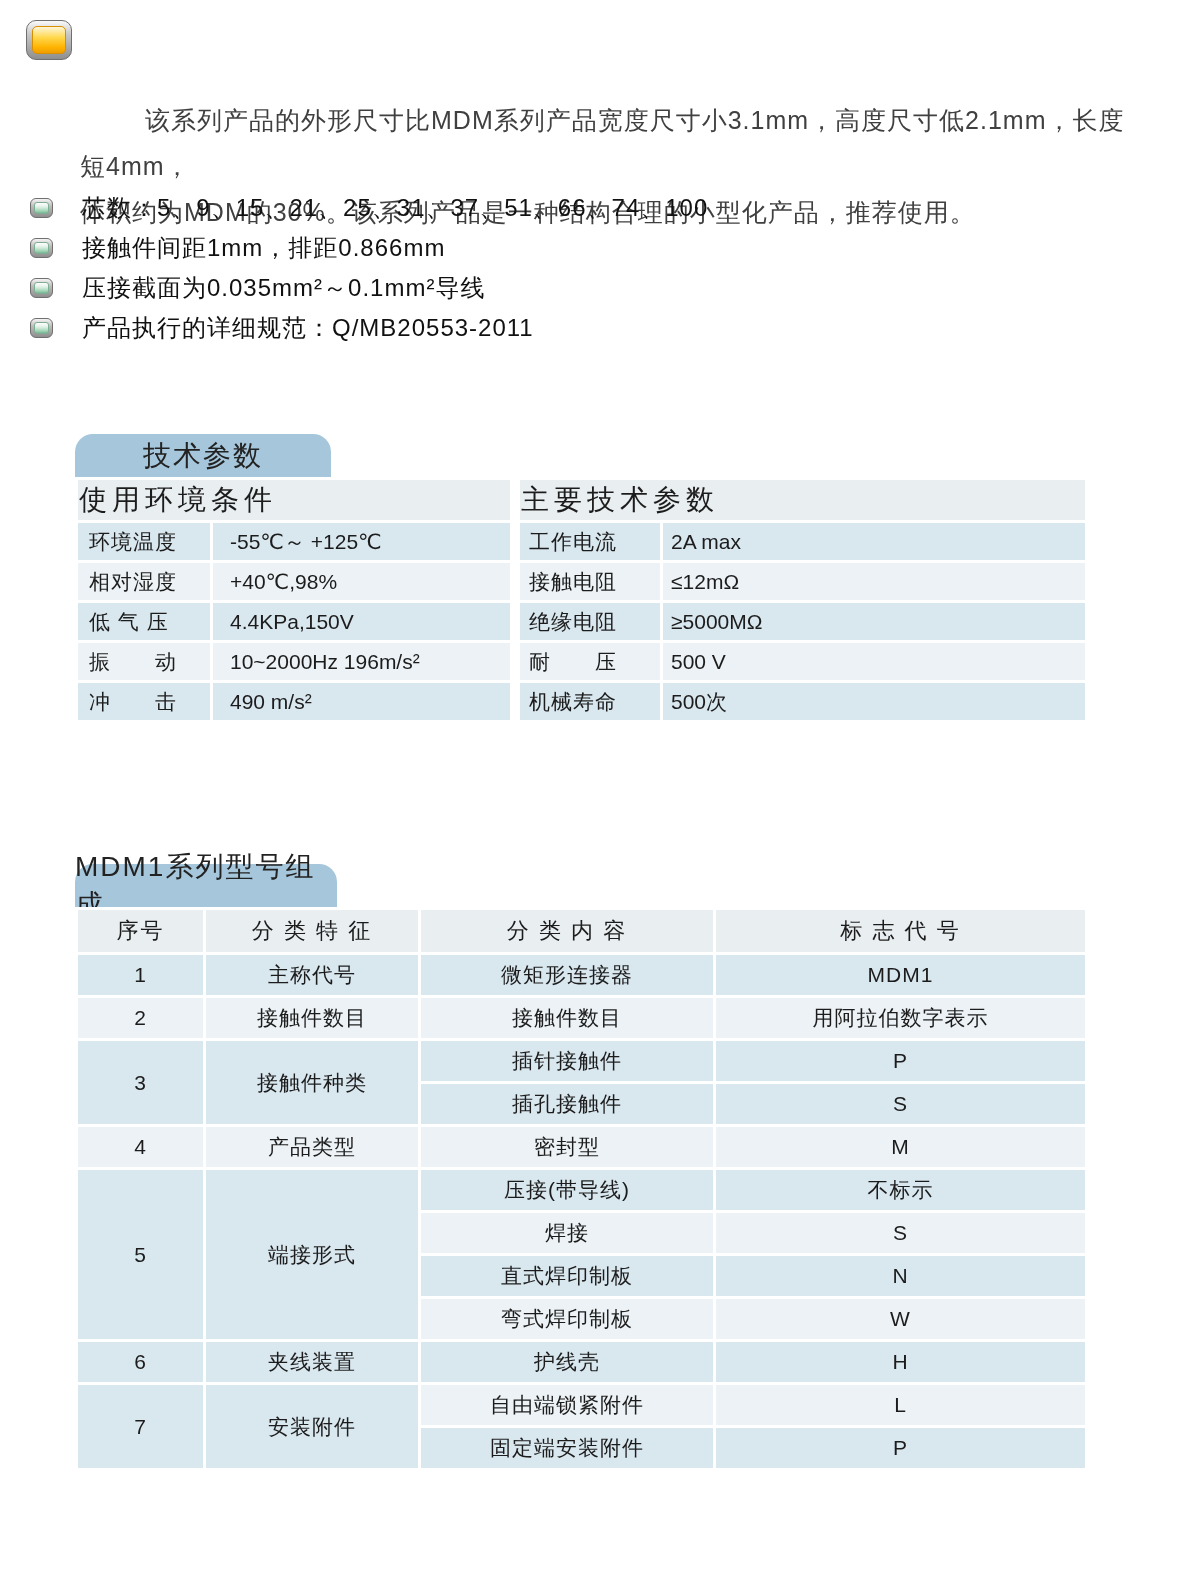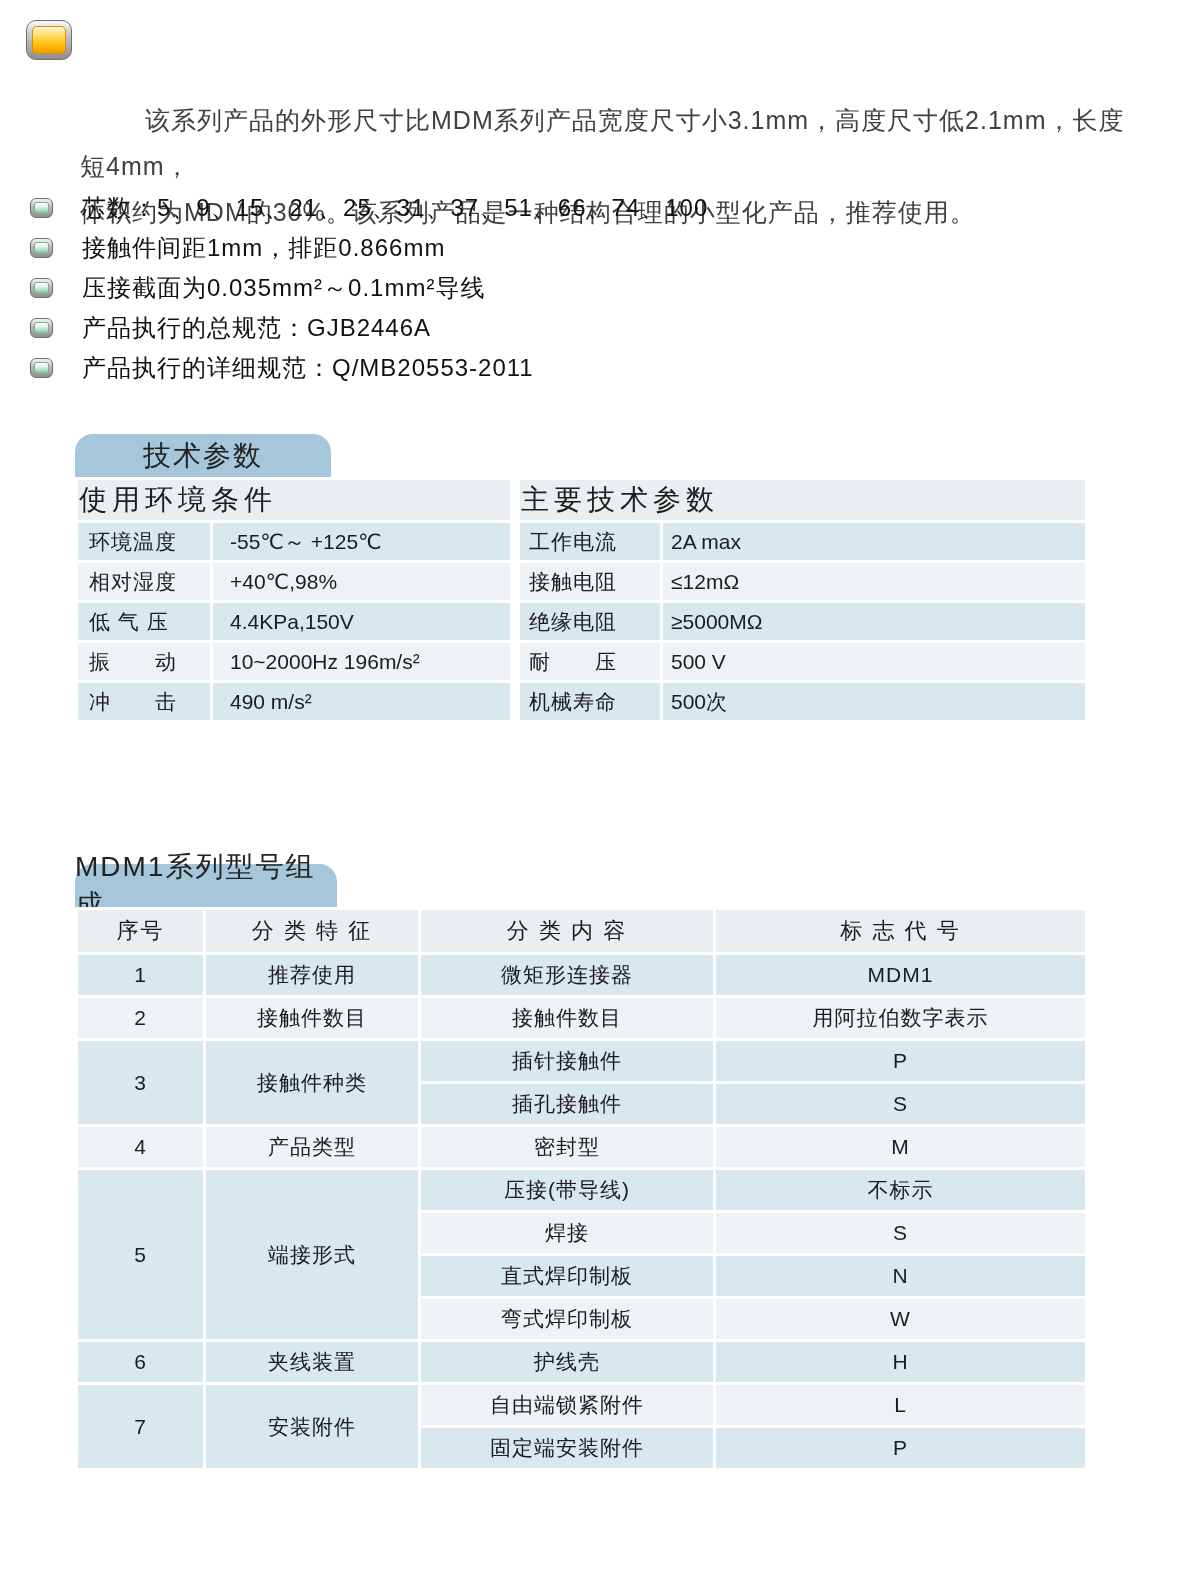--- a/index.html
+++ b/index.html
@@ -100,26 +100,20 @@
     <li class="bullet">
       <span class="b-icon">
         <span class="inner"></span>
       </span>
       <span class="b-text">压接截面为0.035mm²～0.1mm²导线</span>
     </li>
     <li class="bullet">
       <span class="b-icon">
         <span class="inner"></span>
       </span>
-      <span class="b-text">产品执行的总规范：GJB2446A</span>
-    </li>
-    <li class="bullet">
-      <span class="b-icon">
-        <span class="inner"></span>
-      </span>
       <span class="b-text">产品执行的详细规范：Q/MB20553-2011</span>
     </li>
   </ul>
 
 <div class="tab tab1">技术参数</div>
 <table class="t1">
   <colgroup>
       <col style="width:135px">
       <col style="width:300px">
       <col style="width:7px">
@@ -184,21 +178,21 @@
     <tr>
       <th class="bg-header">序号</th>
       <th class="bg-header">分 类 特 征</th>
       <th class="bg-header">分 类 内 容</th>
       <th class="bg-header">标 志 代 号</th>
     </tr>
   </thead>
   <tbody id="t2body">
       <tr>
         <td class="bg-blue" rowspan="1">1</td>
-        <td class="bg-blue" rowspan="1">推荐使用</td>
+        <td class="bg-blue" rowspan="1">主称代号</td>
         <td class="bg-blue">微矩形连接器</td>
         <td class="bg-blue">MDM1</td>
       </tr>
       <tr>
         <td class="bg-light" rowspan="1">2</td>
         <td class="bg-light" rowspan="1">接触件数目</td>
         <td class="bg-light">接触件数目</td>
         <td class="bg-light">用阿拉伯数字表示</td>
       </tr>
       <tr>

